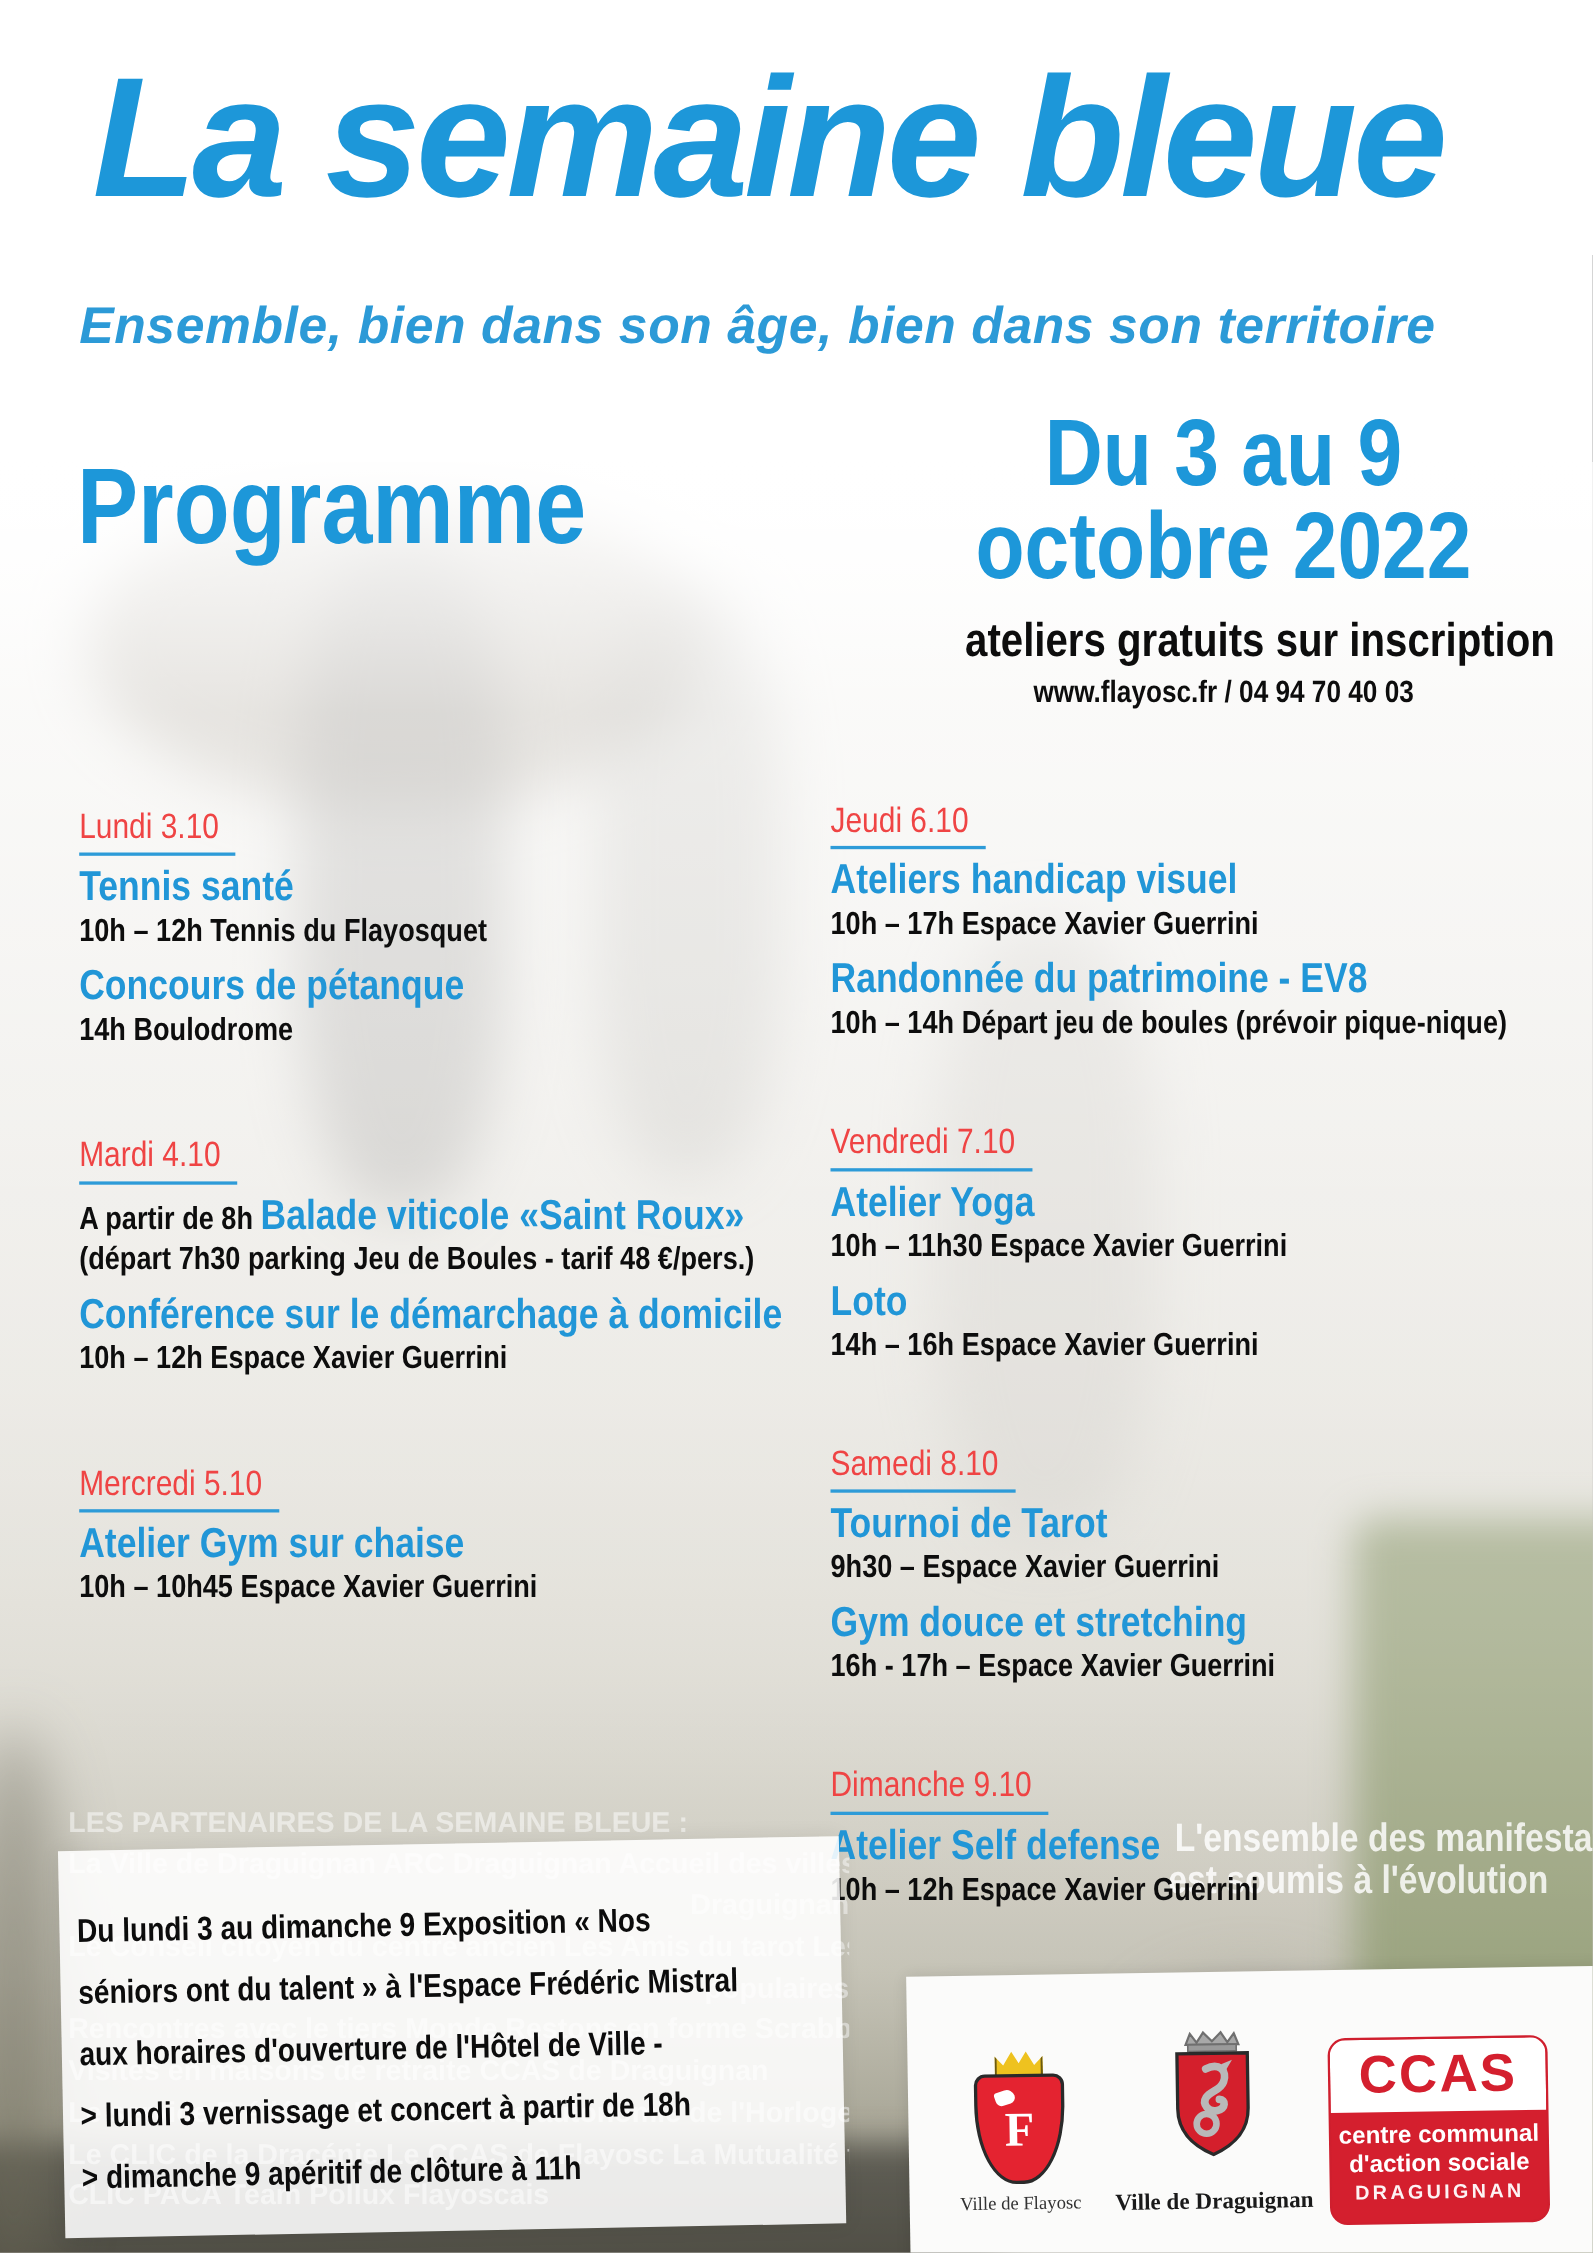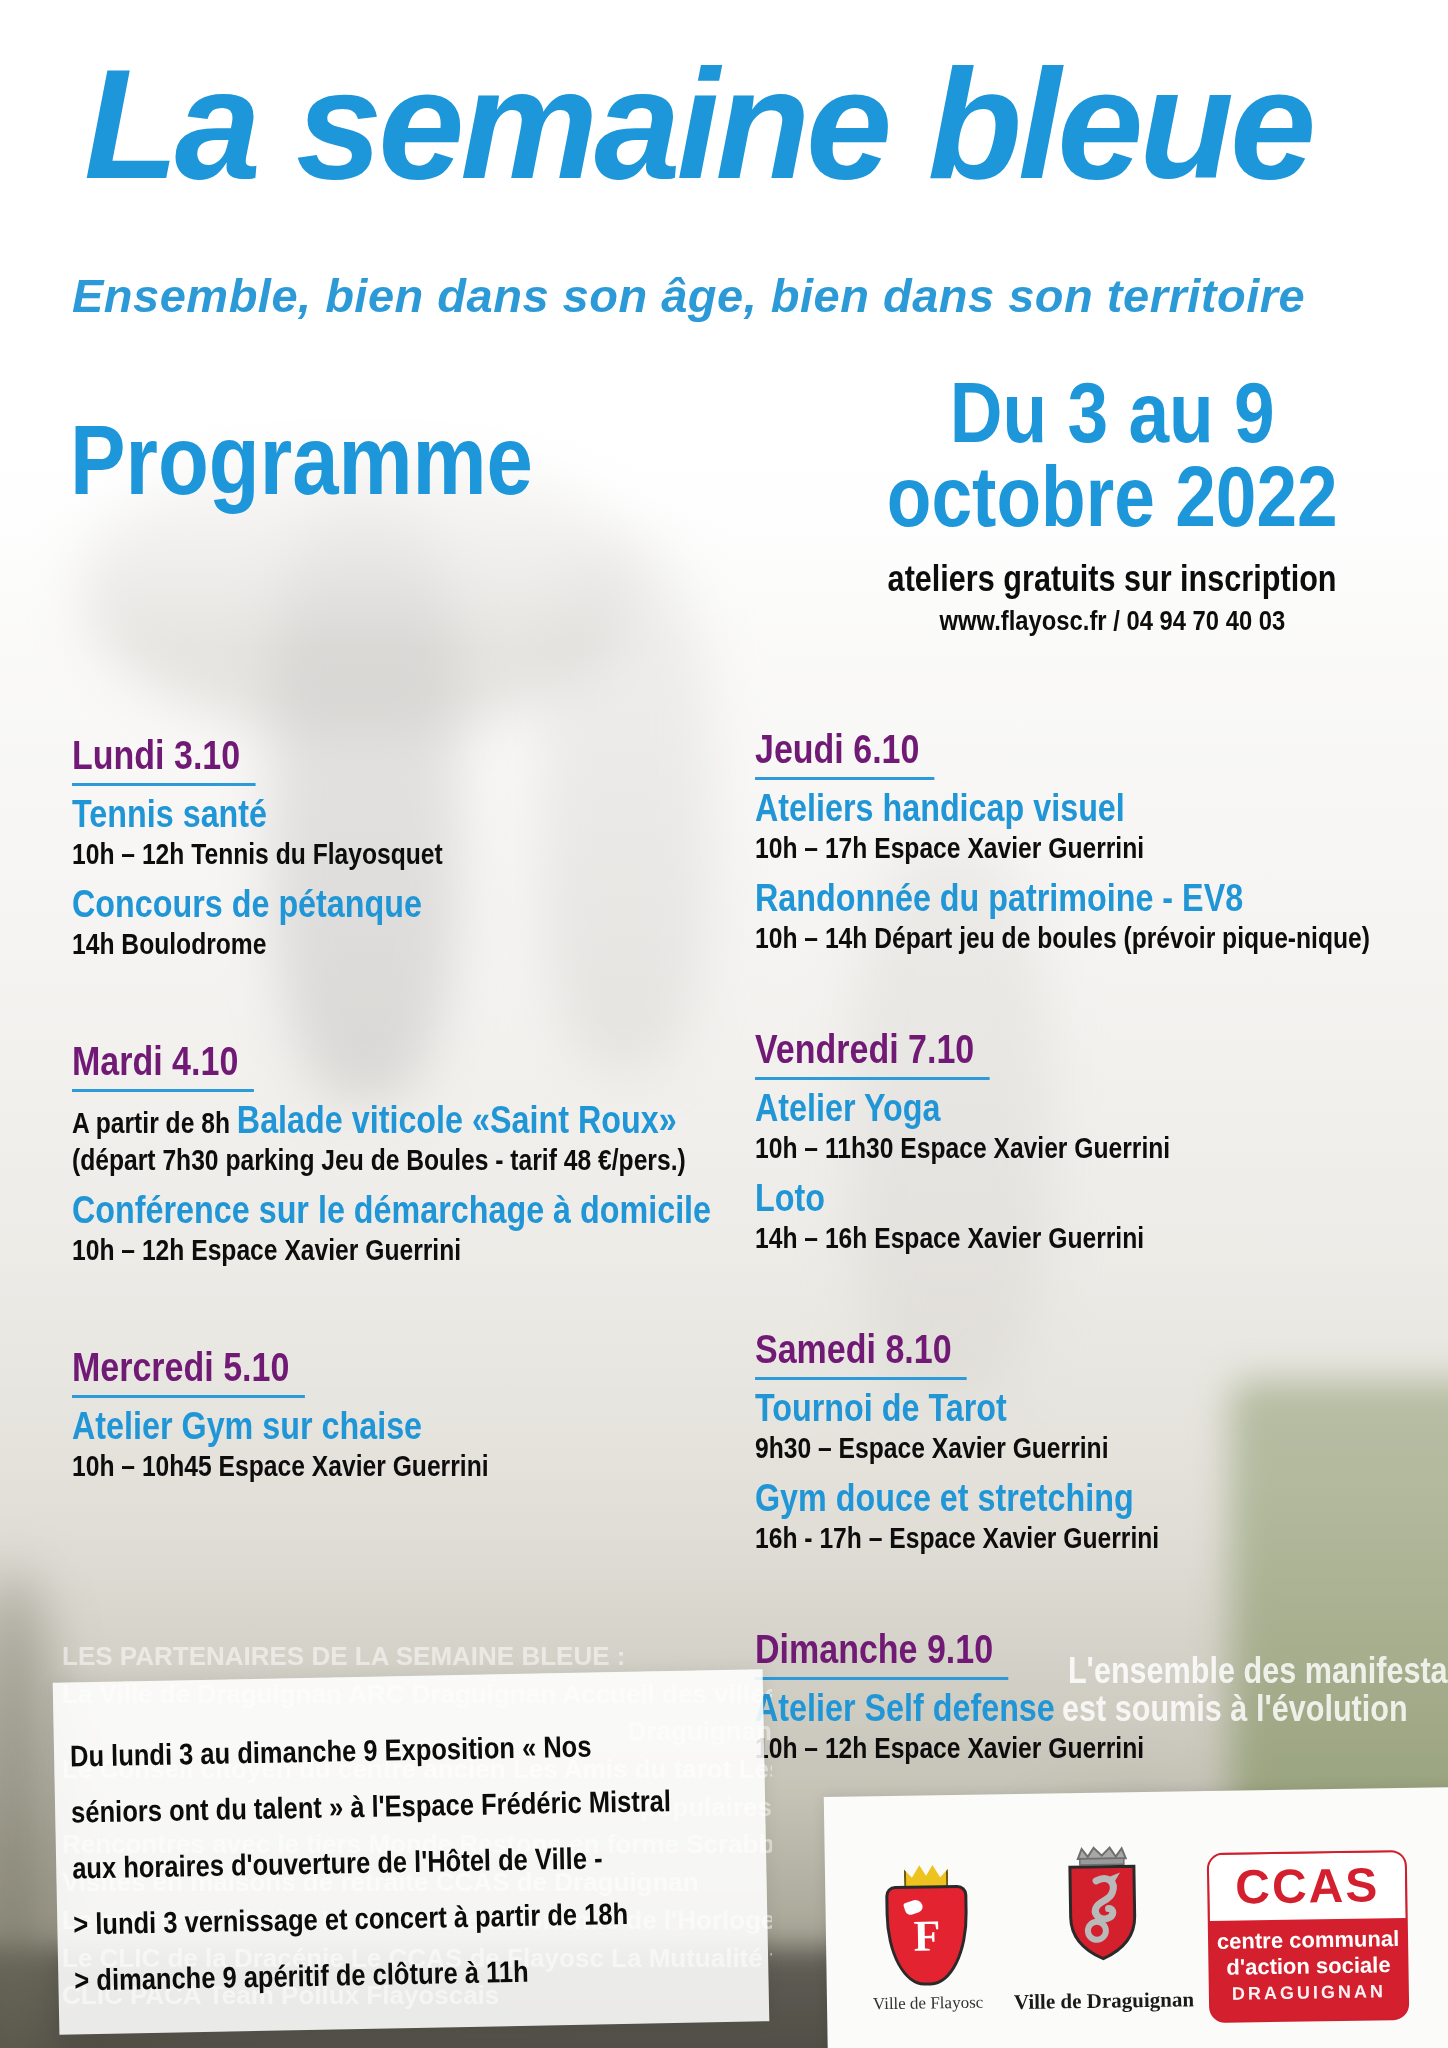--- a/index.html
+++ b/index.html
@@ -30,30 +30,30 @@
 
   
   .title{position:absolute;left:84px;top:44px;font-size:155px;line-height:1.05;
     font-weight:bold;font-style:italic;letter-spacing:-4px;color:#1d97d9;z-index:3;}
   .subtitle{position:absolute;left:72px;top:268px;font-size:47px;font-style:italic;
     font-weight:bold;letter-spacing:.5px;color:#2c9ad7;z-index:3;}
   .programme{position:absolute;left:70px;top:404px;font-size:98px;font-weight:bold;
     color:#1d97d9;z-index:3;}
   .dateblock{position:absolute;left:830px;top:370px;width:565px;text-align:center;z-index:3;}
   .dateline{font-size:86px;line-height:.98;font-weight:bold;color:#1d97d9;}
-  .infoline{font-size:36px;font-weight:bold;color:#0d0d0d;margin-top:20px;line-height:1.1;}
+  .infoline{font-size:43px;font-weight:bold;color:#0d0d0d;margin-top:20px;line-height:1.1;}
   .contactline{font-size:28px;font-weight:bold;color:#0d0d0d;margin-top:8px;line-height:1.1;}
 
   
   .col{position:absolute;z-index:3;}
   .col-left{left:72px;top:736px;width:690px;}
   .col-right{left:755px;top:730px;width:700px;}
   .day-section{margin:0 0 80px 0;}
   .col-right .day-section{margin-bottom:74px;}
-  .day{margin:0 0 6px 0;font-size:40px;line-height:.95;font-weight:bold;color:#701a75;}
+  .day{margin:0 0 6px 0;font-size:32px;line-height:.95;font-weight:normal;color:#ef4444;}
   .day .cond{border-bottom:3px solid #2d9bd8;padding:0 18px 9px 0;}
   .event{margin-top:8px;}
   .etitle{font-size:38px;line-height:1.1;font-weight:bold;color:#2196d7;}
   .edetail{font-size:29px;line-height:1.25;font-weight:bold;color:#0d0d0d;}
   .event + .event{margin-top:12px;}
   .prefix{font-size:29px;color:#0d0d0d;}
 
   
   .sanitary{position:absolute;left:988px;top:1652px;width:420px;text-align:right;z-index:2;
     font-size:36px;font-weight:bold;line-height:1.05;color:rgba(255,255,255,.82);}

